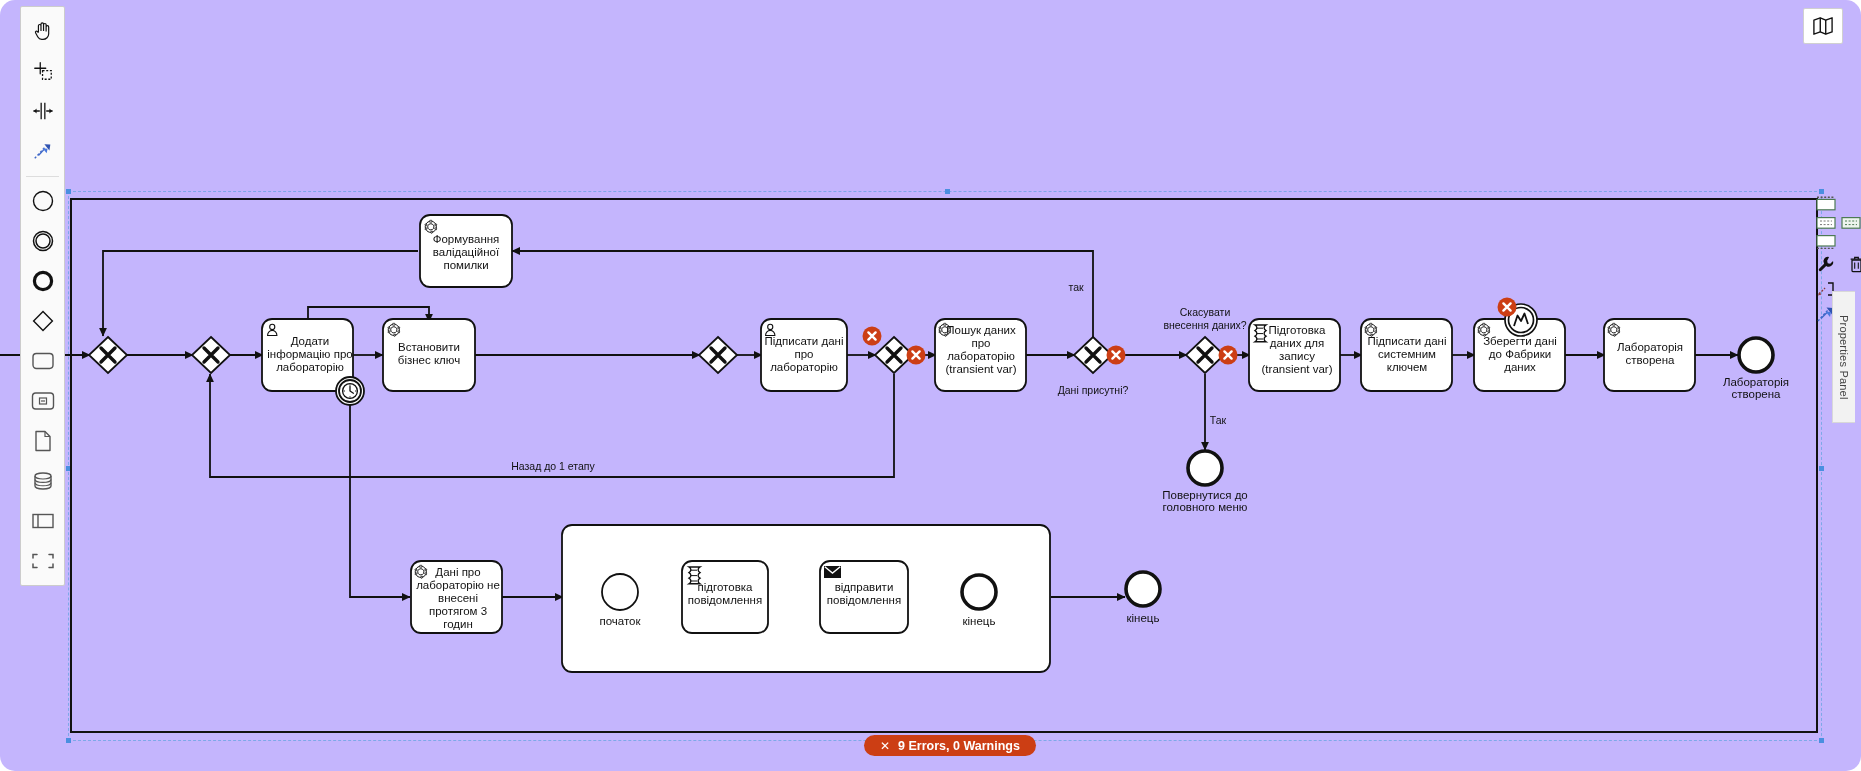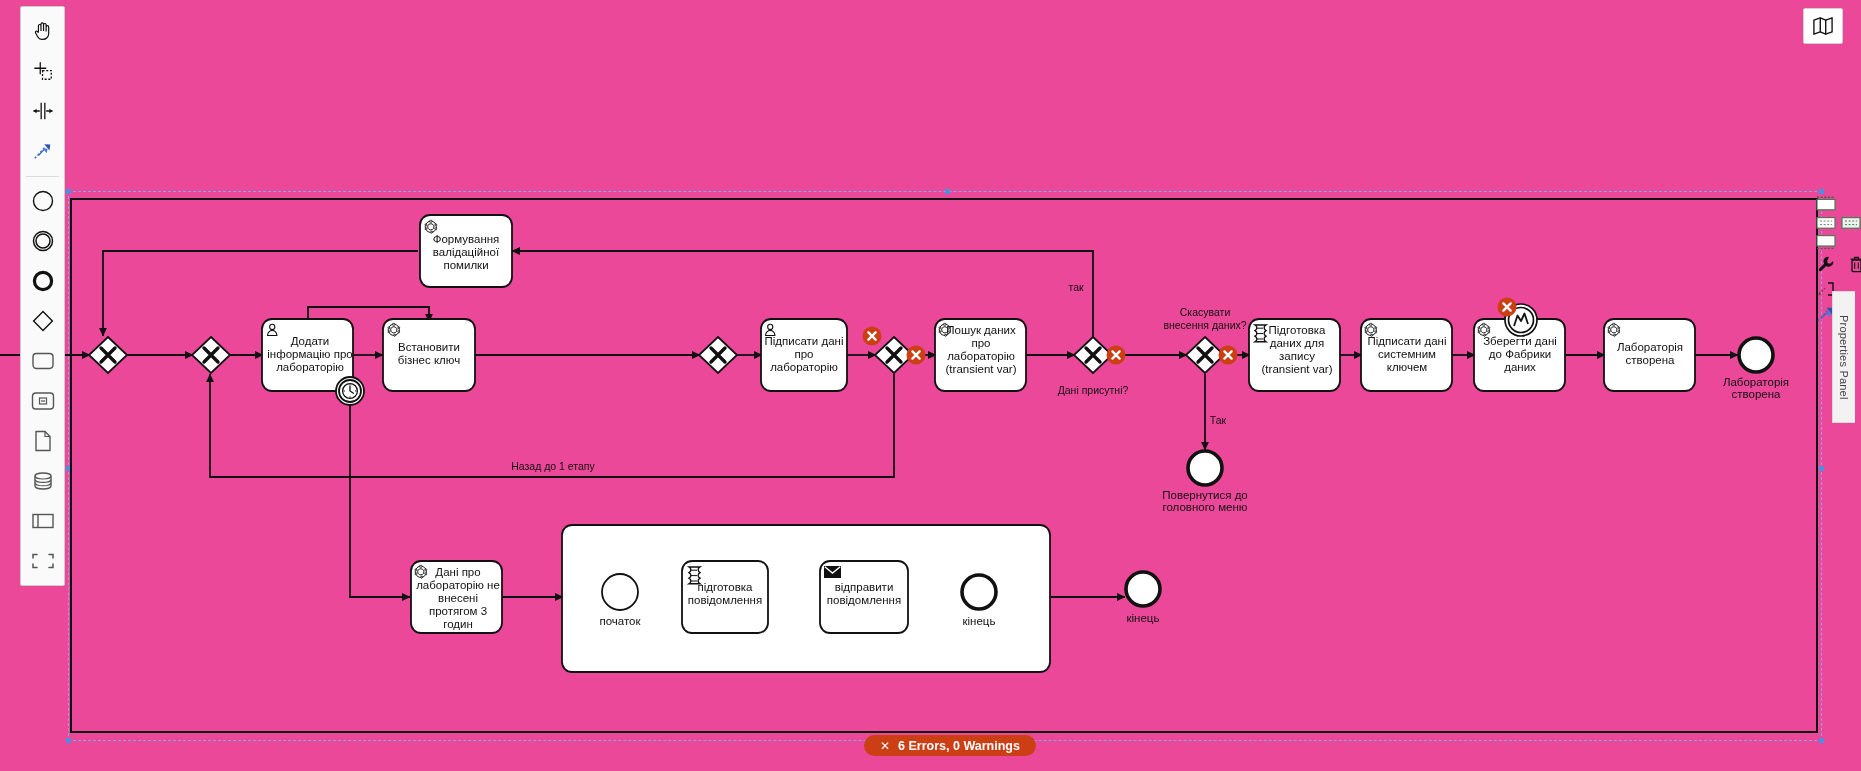--- a/index.html
+++ b/index.html
@@ -4,21 +4,21 @@
 <title>BPMN Modeler</title>
 <style>
   html,body{margin:0;padding:0;}
   body{
     width:1861px;height:771px;
     background:#ffffff;
     font-family:"Liberation Sans","DejaVu Sans",sans-serif;
     overflow:hidden;
     position:relative;
   }
-  .canvas{position:absolute;inset:0;background:#ec4899;}
+  .canvas{position:absolute;inset:0;background:#c4b5fd;border-radius:15px;}
 
   
   .palette{
     position:absolute;left:20px;top:6px;width:43px;
     background:#fafafa;border:1px solid #ccc;border-radius:2px;
     display:flex;flex-direction:column;align-items:center;
     padding:4px 0 4px 0;z-index:40;
   }
   .palette .pgroup{width:100%;display:flex;flex-direction:column;align-items:center;}
   .palette .sep{width:33px;height:1px;background:#ddd;margin:5px 0 4px 0;}
@@ -581,16 +581,16 @@
       </div>
     </div>
   </div>
 
   <div class="props-tab">
     <span>Properties Panel</span>
   </div>
 
   <div class="err-banner">
     <span class="xm">✕</span>
-    <span>6 Errors, 0 Warnings</span>
+    <span>9 Errors, 0 Warnings</span>
   </div>
 
 </div>
 
 </body></html>

